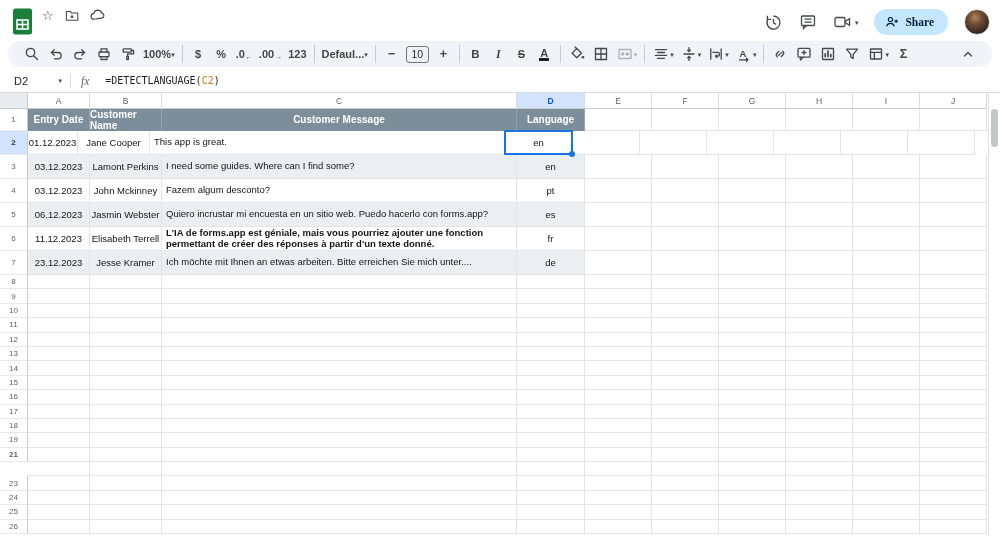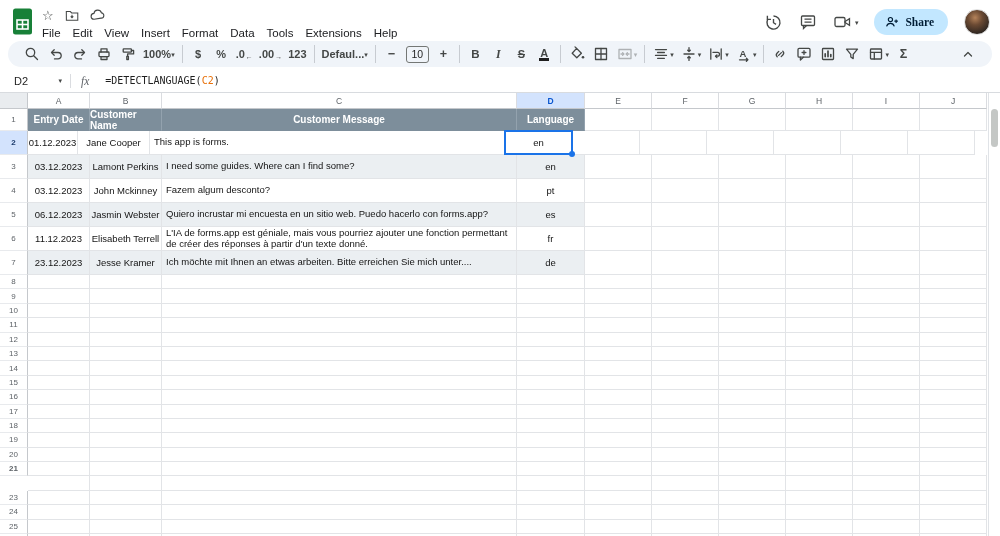--- a/index.html
+++ b/index.html
@@ -100,31 +100,20 @@
           <path d="M1.5 2.5h4.6l1.5 1.6h7v8.4h-13z"></path>
             <path d="M8 6.2v3.4M6.5 8.1 8 9.6l1.5-1.5"></path>
         </svg>
       </span>
       <span class="mini-ic">
         <svg class="ic" width="15" height="12" viewBox="0 0 16 12" fill="none" stroke="currentColor" stroke-width="1.2">
           <path d="M4.4 10.5a3.1 3.1 0 0 1-.2-6.2 4.1 4.1 0 0 1 8-.6 2.8 2.8 0 0 1-.5 5.6z"></path>
         </svg>
       </span>
     </div>
-    <div class="menu-row">
-        <div class="menu-item">File</div>
-        <div class="menu-item">Edit</div>
-        <div class="menu-item">View</div>
-        <div class="menu-item">Insert</div>
-        <div class="menu-item">Format</div>
-        <div class="menu-item">Data</div>
-        <div class="menu-item">Tools</div>
-        <div class="menu-item">Extensions</div>
-        <div class="menu-item">Help</div>
-      </div>
   </div>
   <div class="top-actions">
     <span class="act-ic">
       <svg class="ic" width="19" height="19" viewBox="0 0 18 18" fill="none" stroke="currentColor" stroke-width="1.3">
         <path d="M9 2.8a6.2 6.2 0 1 1-5.6 3.5"></path>
           <path d="M3.2 2.6v3.4h3.4"></path>
           <path d="M9 5.8v3.4l2.4 1.5"></path>
       </svg>
     </span>
     <span class="act-ic">
@@ -371,21 +360,21 @@
         <div class="cell" style="width: 67px; height: 22px;"></div>
         <div class="cell" style="width: 67px; height: 22px;"></div>
         <div class="cell" style="width: 67px; height: 22px;"></div>
         <div class="cell" style="width: 67px; height: 22px;"></div>
         <div class="cell" style="width: 67px; height: 22px;"></div>
       </div>
       <div class="grow" style="height: 24px;">
         <div class="gutter hl" style="height: 24px;">2</div>
         <div class="cell c-center" style="width: 50px; height: 24px;">01.12.2023</div>
         <div class="cell c-center" style="width: 72px; height: 24px;">Jane Cooper</div>
-        <div class="cell c-left" style="width: 355px; height: 24px;">This app is forms.</div>
+        <div class="cell c-left" style="width: 355px; height: 24px;">This app is great.</div>
         <div class="cell c-center sel" style="width: 68px; height: 24px;">en</div>
         <div class="cell" style="width: 67px; height: 24px;"></div>
         <div class="cell" style="width: 67px; height: 24px;"></div>
         <div class="cell" style="width: 67px; height: 24px;"></div>
         <div class="cell" style="width: 67px; height: 24px;"></div>
         <div class="cell" style="width: 67px; height: 24px;"></div>
         <div class="cell" style="width: 67px; height: 24px;"></div>
       </div>
       <div class="grow" style="height: 24px;">
         <div class="gutter" style="height: 24px;">3</div>
@@ -423,21 +412,21 @@
         <div class="cell" style="width: 67px; height: 24px;"></div>
         <div class="cell" style="width: 67px; height: 24px;"></div>
         <div class="cell" style="width: 67px; height: 24px;"></div>
         <div class="cell" style="width: 67px; height: 24px;"></div>
         <div class="cell" style="width: 67px; height: 24px;"></div>
       </div>
       <div class="grow" style="height: 24px;">
         <div class="gutter" style="height: 24px;">6</div>
         <div class="cell c-center" style="width: 62px; height: 24px;">11.12.2023</div>
         <div class="cell c-center" style="width: 72px; height: 24px;">Elisabeth Terrell</div>
-        <div class="cell c-left" style="width: 355px; height: 24px;">L'IA de forms.app est géniale, mais vous pourriez ajouter une fonction permettant de créer des réponses à partir d'un texte donné.</div>
+        <div class="cell c-left" style="width: 355px; height: 24px; font-weight: bold;">L'IA de forms.app est géniale, mais vous pourriez ajouter une fonction permettant de créer des réponses à partir d'un texte donné.</div>
         <div class="cell c-center" style="width: 68px; height: 24px;">fr</div>
         <div class="cell" style="width: 67px; height: 24px;"></div>
         <div class="cell" style="width: 67px; height: 24px;"></div>
         <div class="cell" style="width: 67px; height: 24px;"></div>
         <div class="cell" style="width: 67px; height: 24px;"></div>
         <div class="cell" style="width: 67px; height: 24px;"></div>
         <div class="cell" style="width: 67px; height: 24px;"></div>
       </div>
       <div class="grow" style="height: 24px;">
         <div class="gutter" style="height: 24px;">7</div>
@@ -602,33 +591,20 @@
         <div class="cell" style="width: 355px; height: 14.4px;"></div>
         <div class="cell" style="width: 68px; height: 14.4px;"></div>
         <div class="cell" style="width: 67px; height: 14.4px;"></div>
         <div class="cell" style="width: 67px; height: 14.4px;"></div>
         <div class="cell" style="width: 67px; height: 14.4px;"></div>
         <div class="cell" style="width: 67px; height: 14.4px;"></div>
         <div class="cell" style="width: 67px; height: 14.4px;"></div>
         <div class="cell" style="width: 67px; height: 14.4px;"></div>
       </div>
       <div class="grow" style="height: 14.4px;">
-        <div class="gutter" style="height: 14.4px;">20</div>
-        <div class="cell" style="width: 62px; height: 14.4px;"></div>
-        <div class="cell" style="width: 72px; height: 14.4px;"></div>
-        <div class="cell" style="width: 355px; height: 14.4px;"></div>
-        <div class="cell" style="width: 68px; height: 14.4px;"></div>
-        <div class="cell" style="width: 67px; height: 14.4px;"></div>
-        <div class="cell" style="width: 67px; height: 14.4px;"></div>
-        <div class="cell" style="width: 67px; height: 14.4px;"></div>
-        <div class="cell" style="width: 67px; height: 14.4px;"></div>
-        <div class="cell" style="width: 67px; height: 14.4px;"></div>
-        <div class="cell" style="width: 67px; height: 14.4px;"></div>
-      </div>
-      <div class="grow" style="height: 14.4px;">
         <div class="gutter" style="height: 14.4px; font-weight: bold;">21</div>
         <div class="cell" style="width: 62px; height: 14.4px;"></div>
         <div class="cell" style="width: 72px; height: 14.4px;"></div>
         <div class="cell" style="width: 355px; height: 14.4px;"></div>
         <div class="cell" style="width: 68px; height: 14.4px;"></div>
         <div class="cell" style="width: 67px; height: 14.4px;"></div>
         <div class="cell" style="width: 67px; height: 14.4px;"></div>
         <div class="cell" style="width: 67px; height: 14.4px;"></div>
         <div class="cell" style="width: 67px; height: 14.4px;"></div>
         <div class="cell" style="width: 67px; height: 14.4px;"></div>

